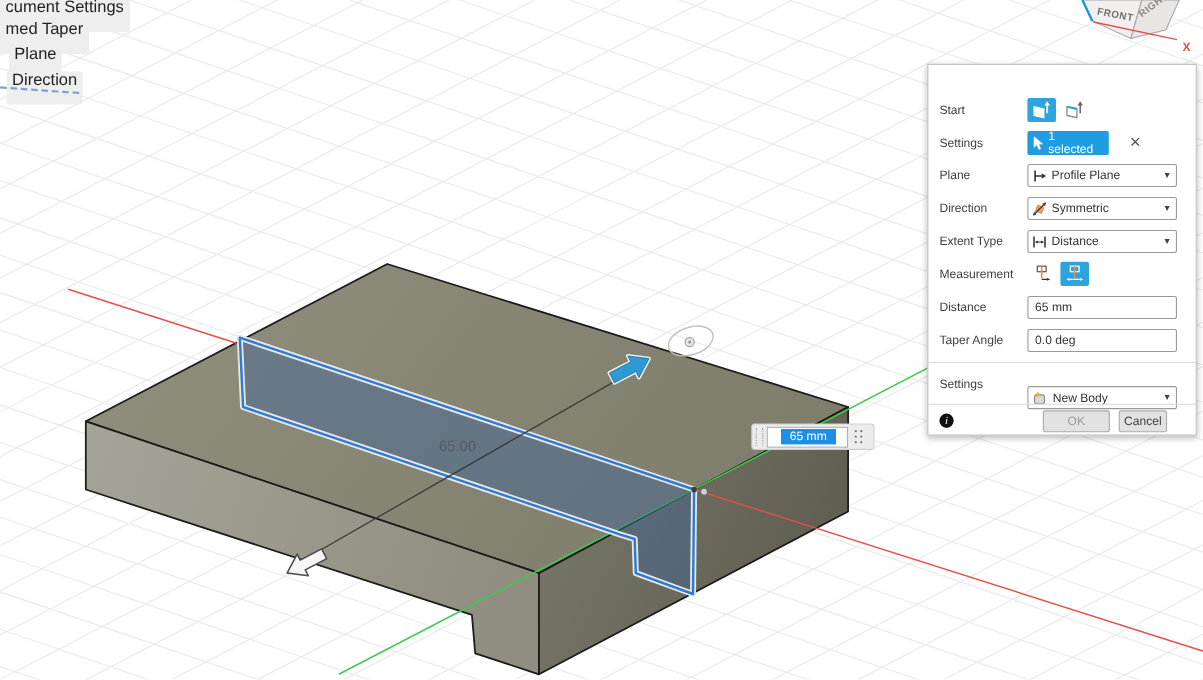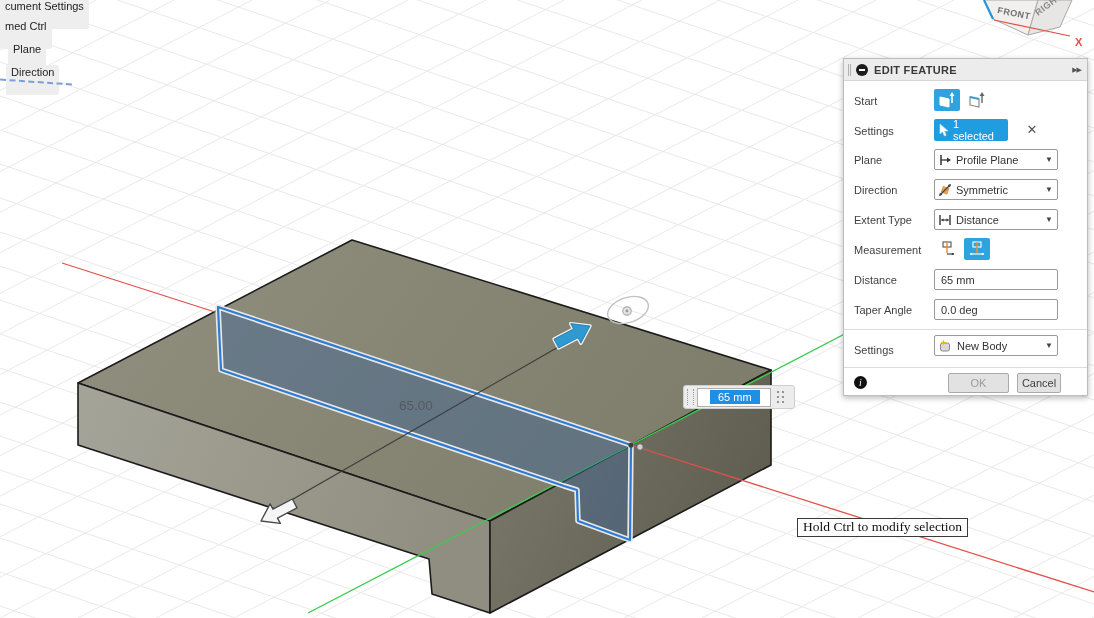--- a/index.html
+++ b/index.html
@@ -12,40 +12,40 @@
   }
   *{box-sizing:border-box;margin:0;padding:0}
   html,body{width:1094px;height:618px;overflow:hidden;background:#fff;
     font-family:"Liberation Sans","DejaVu Sans",sans-serif;}
   .stage{position:relative;width:1094px;height:618px;background:#fff;}
   svg{display:block}
   #scene{position:absolute;left:0;top:0}
 
   
   .chip{position:absolute;background:#eeeeee;border-radius:2px;height:30px;
-    font-size:11px;color:#222;line-height:15px;padding:0 5px;white-space:nowrap}
+    font-size:15px;color:#222;line-height:15px;padding:0 5px;white-space:nowrap}
   .chip-underline{position:absolute;left:0px;top:81px;width:72px;height:0;
     border-top:2px dashed #7d9fd6;transform:rotate(4deg)}
 
   
   .viewcube{position:absolute;left:975px;top:0;width:119px;height:60px}
 
   
   .dialog{position:absolute;left:843px;top:58px;width:245px;height:338px;
     background:#fff;border:1px solid #bdbdbd;box-shadow:0 2px 6px rgba(0,0,0,.28);
     font-size:11px;color:#3f3f3f}
   .dlg-header{position:absolute;left:0;top:0;right:0;height:22px;background:#ececec;
     border-bottom:1px solid #d5d5d5;display:flex;align-items:center}
   .dlg-grip{width:3px;height:12px;border-left:1px solid #b0b0b0;border-right:1px solid #b0b0b0;margin:0 5px 0 4px}
   .minus-circle{width:12px;height:12px;border-radius:50%;background:#1c1c1c;position:relative;margin-right:6px}
   .minus-circle::after{content:"";position:absolute;left:3px;top:5px;width:6px;height:2px;background:#fff}
   .dlg-title{font-weight:bold;color:#3a3a3a;letter-spacing:.3px}
   .dlg-chevrons{margin-left:auto;margin-right:6px;font-size:7px;color:#555;letter-spacing:-1px}
   .row-label{position:absolute;left:10px;height:22px;line-height:22px;color:#3f3f3f;white-space:nowrap}
-  .ctl{position:absolute;left:90px;width:124px;height:21px}
+  .ctl{position:absolute;left:90px;width:136px;height:21px}
   .dropdown{border:1px solid #999;border-radius:2px;background:#fff;display:flex;
     align-items:center;padding:0 3px;gap:4px}
   .dropdown .dd-text{flex:1;color:#333;white-space:nowrap;overflow:hidden}
   .dropdown .caret{font-size:8px;color:#444;padding-right:1px}
   .icon-btn{position:absolute;width:26px;height:22px;border-radius:2px;display:flex;
     align-items:center;justify-content:center}
   .icon-btn.sel{background:var(--btn-blue)}
   .profiles-chip{position:absolute;left:90px;width:74px;height:22px;background:var(--accent-blue);
     border-radius:2px;color:#fff;display:flex;align-items:center;gap:4px;padding:0 5px}
   .xclose{position:absolute;left:180px;width:16px;height:22px;color:#555;font-size:13px;
@@ -192,21 +192,21 @@
     <g>
       <polygon points="590,326 580.9,343.2 578.1,337.8 558.6,348 554,339.1 573.5,328.9 570.7,323.6" fill="#2f9ad2" stroke="#f2f2f0" stroke-width="3.4" stroke-linejoin="round" paint-order="stroke"></polygon>
       <polygon points="590,326 580.9,343.2 578.1,337.8 558.6,348 554,339.1 573.5,328.9 570.7,323.6" fill="none" stroke="#1b6fa8" stroke-width="0.8" stroke-linejoin="round"></polygon>
     </g>
     <g>
       <polygon points="261,521 280.3,523.4 277.5,518.1 297,507.9 292.4,499 272.9,509.2 270.1,503.8" fill="#f5f5f5" stroke="#4a4a4a" stroke-width="1.4" stroke-linejoin="round"></polygon>
     </g>
   </svg>
 
   <div class="chip" style="left:0;top:-1px">cument Settings</div>
-  <div class="chip" style="left:0;top:19px">med Ctrl</div>
+  <div class="chip" style="left:0;top:19px">med Taper</div>
   <div class="chip" style="left:8px;top:42px">Plane</div>
   <div class="chip" style="left:6px;top:65px">Direction</div>
   <div class="chip-underline"></div>
 
   <div class="viewcube">
     <svg width="119" height="60" viewBox="0 0 119 60">
       <polygon points="9,0 63,0 53,35 18,19" fill="#f1f0ef" stroke="#a8a8a8" stroke-width="1"></polygon>
       <polygon points="63,0 97,0 85,27 53,35" fill="#e7e6e5" stroke="#a8a8a8" stroke-width="1"></polygon>
       <line x1="9" y1="0" x2="18" y2="19" stroke="#2196d8" stroke-width="2.2"></line>
       <line x1="19" y1="20" x2="95" y2="36" style="stroke:var(--axis-red)" stroke-width="1.2"></line>
@@ -224,29 +224,22 @@
     <div class="fi-dots">
       <i></i>
         <i></i>
         <i></i>
         <i></i>
         <i></i>
         <i></i>
     </div>
   </div>
 
-  <div class="tooltip">Hold Ctrl to modify selection</div>
 
   <div class="dialog">
-    <div class="dlg-header">
-      <div class="dlg-grip"></div>
-      <div class="minus-circle"></div>
-      <span class="dlg-title">EDIT FEATURE</span>
-      <span class="dlg-chevrons">▶▶</span>
-    </div>
 
     <span class="row-label" style="top:31px">Start</span>
     <div class="icon-btn sel" style="left:90px;top:30px">
       <svg width="20" height="18" viewBox="0 0 20 18">
         <polygon points="3,14 12,16 12,8 3,6" fill="#fff" stroke="#fff"></polygon>
         <line x1="15" y1="12" x2="15" y2="3" stroke="#fff" stroke-width="1.6"></line>
         <polygon points="12.5,5 17.5,5 15,1" fill="#fff"></polygon>
       </svg>
     </div>
     <div class="icon-btn" style="left:120px;top:30px">
@@ -324,21 +317,21 @@
 
     <span class="row-label" style="top:210px">Distance</span>
     <input class="ctl tinput" style="top: 210px;" value="65 mm">
 
     <span class="row-label" style="top:240px">Taper Angle</span>
     <input class="ctl tinput" style="top: 240px;" value="0.0 deg">
 
     <div class="divider" style="top:270px"></div>
 
     <span class="row-label" style="top:280px">Settings</span>
-    <div class="ctl dropdown" style="top:276px">
+    <div class="ctl dropdown" style="top:292px">
       <svg width="15" height="14" viewBox="0 0 15 14">
         <rect x="2.5" y="4" width="9" height="8" rx="2" fill="#d8d8d8" stroke="#8a8a8a" stroke-width="1"></rect>
         <path d="M5.5 0.5 L6.3 2.7 L8.5 3.5 L6.3 4.3 L5.5 6.5 L4.7 4.3 L2.5 3.5 L4.7 2.7 Z" fill="#f5b400"></path>
       </svg>
       <span class="dd-text">New Body</span>
       <span class="caret">▼</span>
     </div>
 
     <div class="divider" style="top:308px"></div>
 

